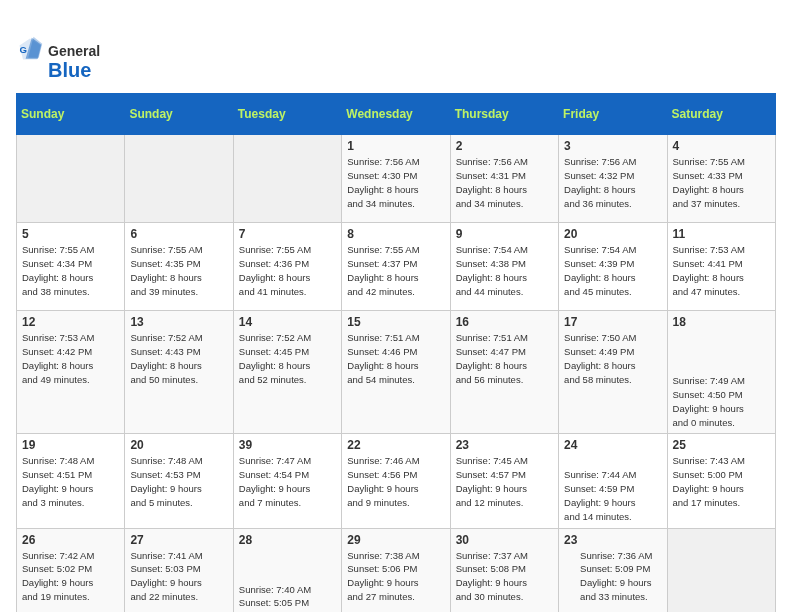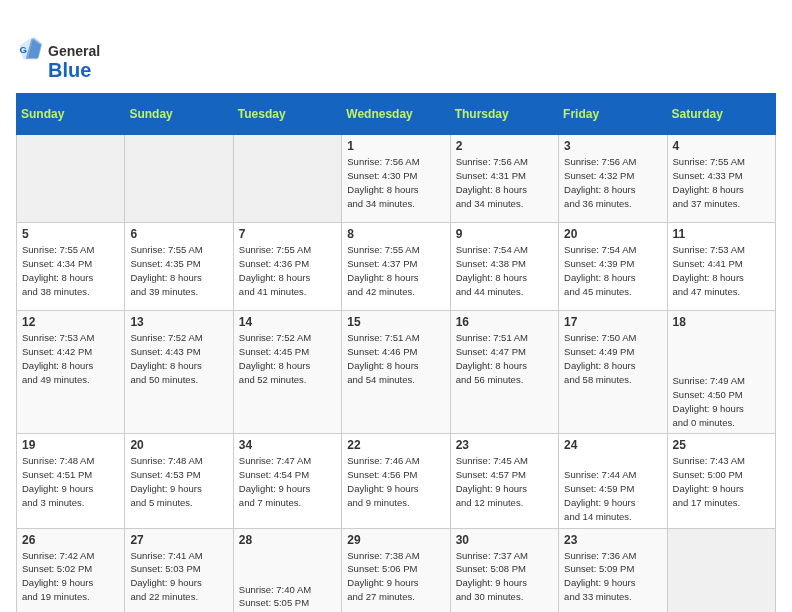--- a/index.html
+++ b/index.html
@@ -260,21 +260,21 @@
 and 3 minutes.</div>
         </td>
         <td>
           <span class="day-num">20</span>
           <div class="day-info" style="white-space: pre-line;">Sunrise: 7:48 AM
 Sunset: 4:53 PM
 Daylight: 9 hours
 and 5 minutes.</div>
         </td>
         <td>
-          <span class="day-num">34</span>
+          <span class="day-num">39</span>
           <div class="day-info" style="white-space: pre-line;">Sunrise: 7:47 AM
 Sunset: 4:54 PM
 Daylight: 9 hours
 and 7 minutes.</div>
         </td>
         <td>
           <span class="day-num">22</span>
           <div class="day-info" style="white-space: pre-line;">Sunrise: 7:46 AM
 Sunset: 4:56 PM
 Daylight: 9 hours
@@ -333,21 +333,21 @@
         </td>
         <td>
           <span class="day-num">30</span>
           <div class="day-info" style="white-space: pre-line;">Sunrise: 7:37 AM
 Sunset: 5:08 PM
 Daylight: 9 hours
 and 30 minutes.</div>
         </td>
         <td>
           <span class="day-num">23</span>
-          <div class="day-info" style="white-space: pre-line;">Sunrise: 7:36 AM
+          <div class="day-info" style="white-space: pre-line; margin-left: 16px;">Sunrise: 7:36 AM
 Sunset: 5:09 PM
 Daylight: 9 hours
 and 33 minutes.</div>
         </td>
         <td class="empty-cell"></td>
       </tr>
     </tbody>
 </table>
 
 </body></html>

